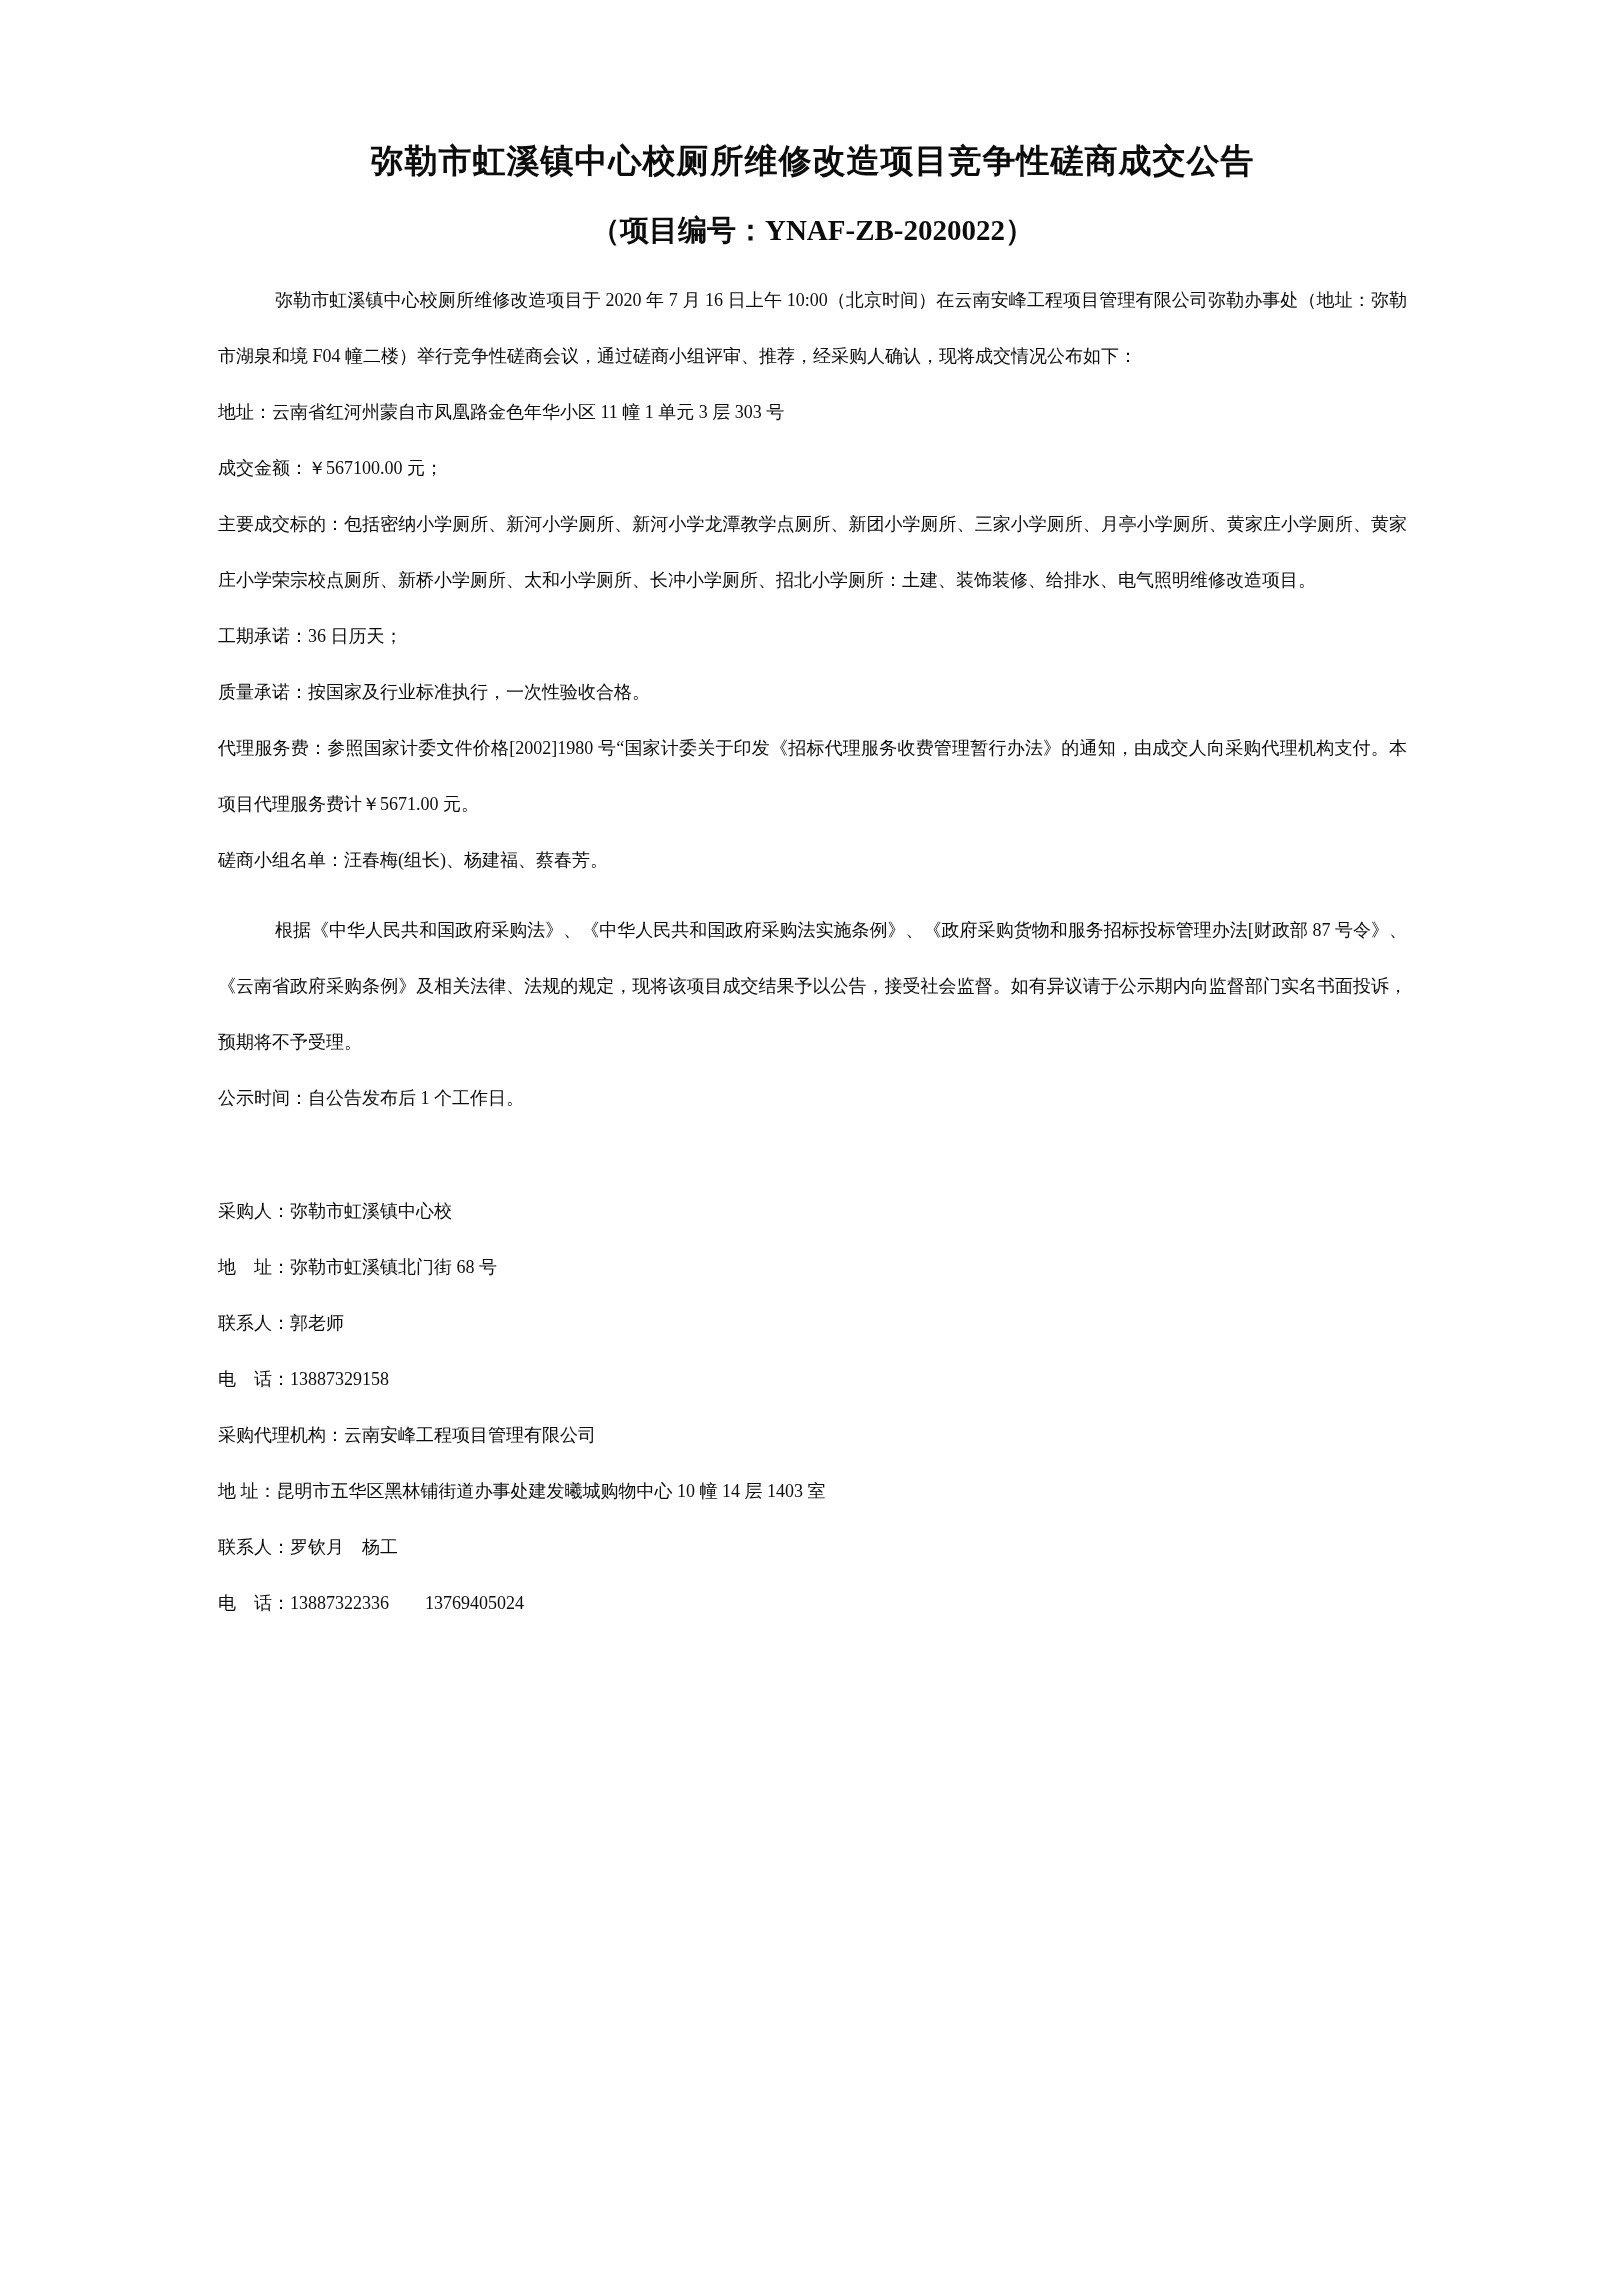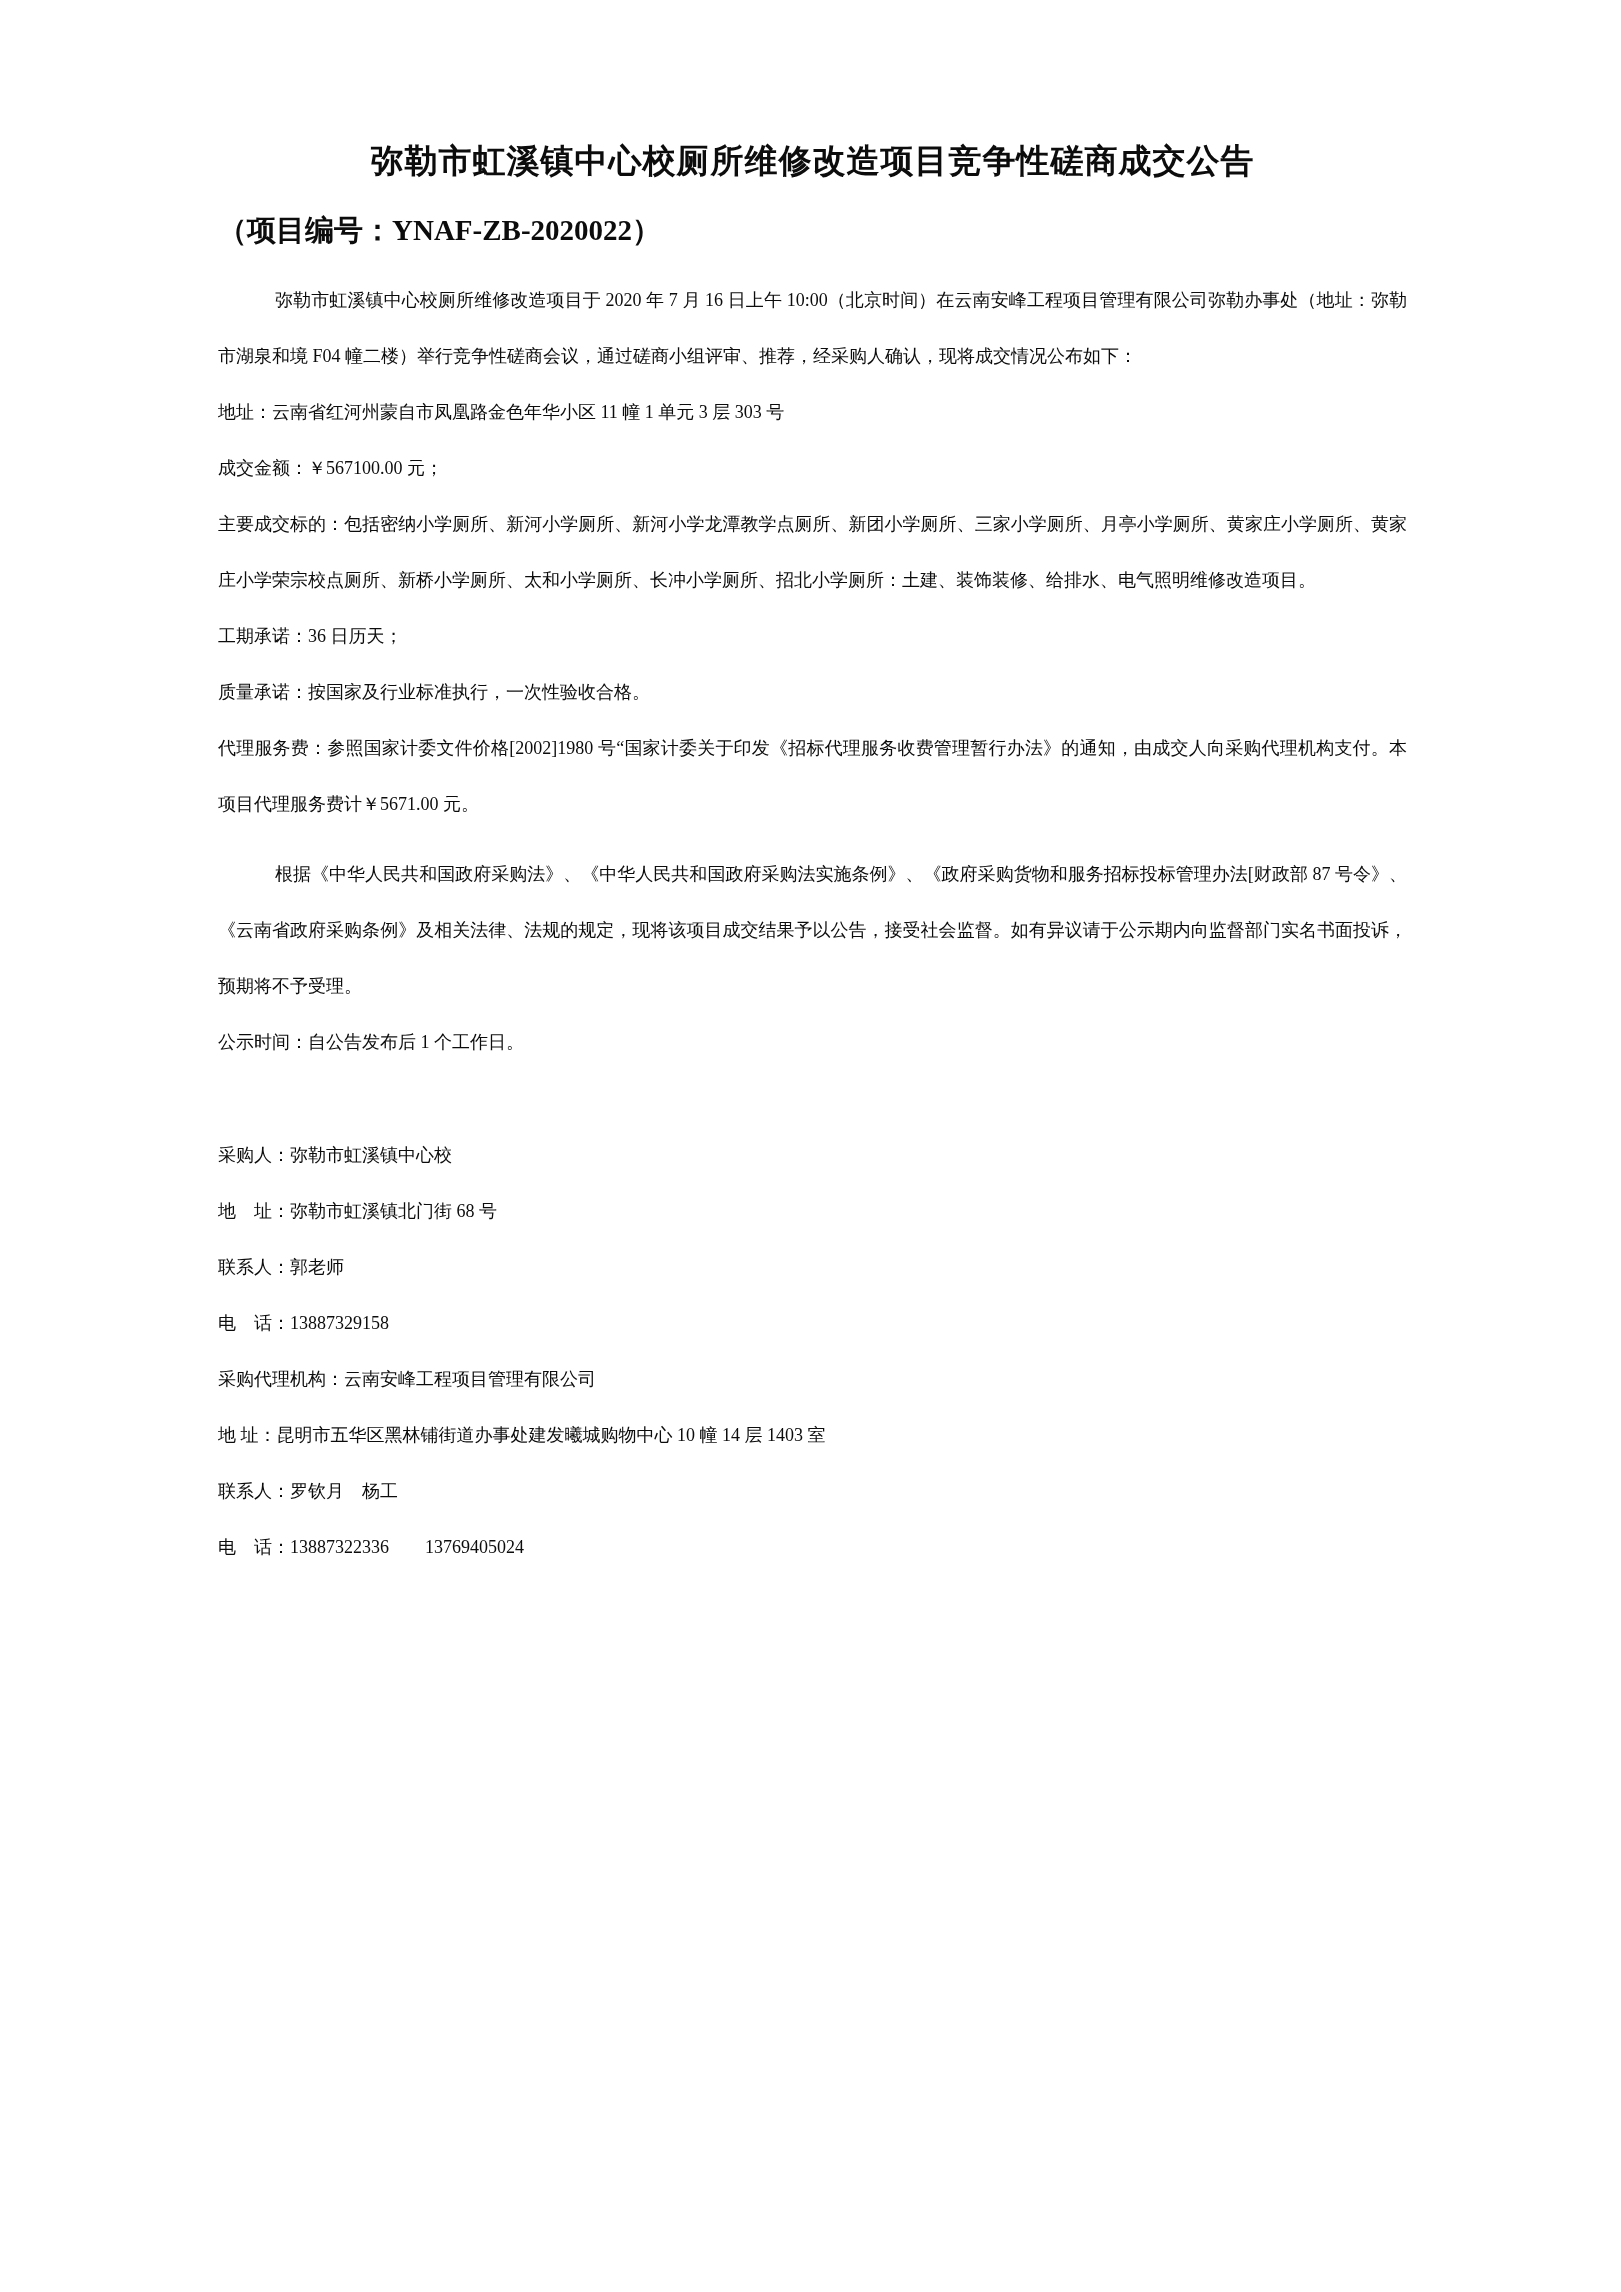--- a/index.html
+++ b/index.html
@@ -21,21 +21,21 @@
     font-size: 33px;
     font-weight: bold;
     text-align: center;
     line-height: 57px;
     margin: 0;
     letter-spacing: 1px;
   }
   .doc-subtitle {
     font-size: 29px;
     font-weight: bold;
-    text-align: left;
+    text-align: center;
     line-height: 57px;
     margin: 11.8px 0 13.7px 0;
   }
   .line {
     font-size: 18px;
     line-height: 56px;
     margin: 0;
     text-align: justify;
   }
   .para {
@@ -57,20 +57,21 @@
   <h2 class="doc-subtitle">（项目编号：YNAF-ZB-2020022）</h2>
 
   <p class="line para">弥勒市虹溪镇中心校厕所维修改造项目于 2020 年 7 月 16 日上午 10:00（北京时间）在云南安峰工程项目管理有限公司弥勒办事处（地址：弥勒市湖泉和境 F04 幢二楼）举行竞争性磋商会议，通过磋商小组评审、推荐，经采购人确认，现将成交情况公布如下：</p>
 
   <p class="line">地址：云南省红河州蒙自市凤凰路金色年华小区 11 幢 1 单元 3 层 303 号</p>
   <p class="line">成交金额：￥567100.00 元；</p>
   <p class="line">主要成交标的：包括密纳小学厕所、新河小学厕所、新河小学龙潭教学点厕所、新团小学厕所、三家小学厕所、月亭小学厕所、黄家庄小学厕所、黄家庄小学荣宗校点厕所、新桥小学厕所、太和小学厕所、长冲小学厕所、招北小学厕所：土建、装饰装修、给排水、电气照明维修改造项目。</p>
   <p class="line">工期承诺：36 日历天；</p>
   <p class="line">质量承诺：按国家及行业标准执行，一次性验收合格。</p>
   <p class="line">代理服务费：参照国家计委文件价格[2002]1980 号“国家计委关于印发《招标代理服务收费管理暂行办法》的通知，由成交人向采购代理机构支付。本项目代理服务费计￥5671.00 元。</p>
+  <p class="line">磋商小组名单：汪春梅(组长)、杨建福、蔡春芳。</p>
 
   <p class="line para gap-before">根据《中华人民共和国政府采购法》、《中华人民共和国政府采购法实施条例》、《政府采购货物和服务招标投标管理办法[财政部 87 号令》、《云南省政府采购条例》及相关法律、法规的规定，现将该项目成交结果予以公告，接受社会监督。如有异议请于公示期内向监督部门实名书面投诉，预期将不予受理。</p>
   <p class="line">公示时间：自公告发布后 1 个工作日。</p>
 
   <p class="line blank-before">采购人：弥勒市虹溪镇中心校</p>
   <p class="line">地　址：弥勒市虹溪镇北门街 68 号</p>
   <p class="line">联系人：郭老师</p>
   <p class="line">电　话：13887329158</p>
   <p class="line">采购代理机构：云南安峰工程项目管理有限公司</p>
   <p class="line">地 址：昆明市五华区黑林铺街道办事处建发曦城购物中心 10 幢 14 层 1403 室</p>

